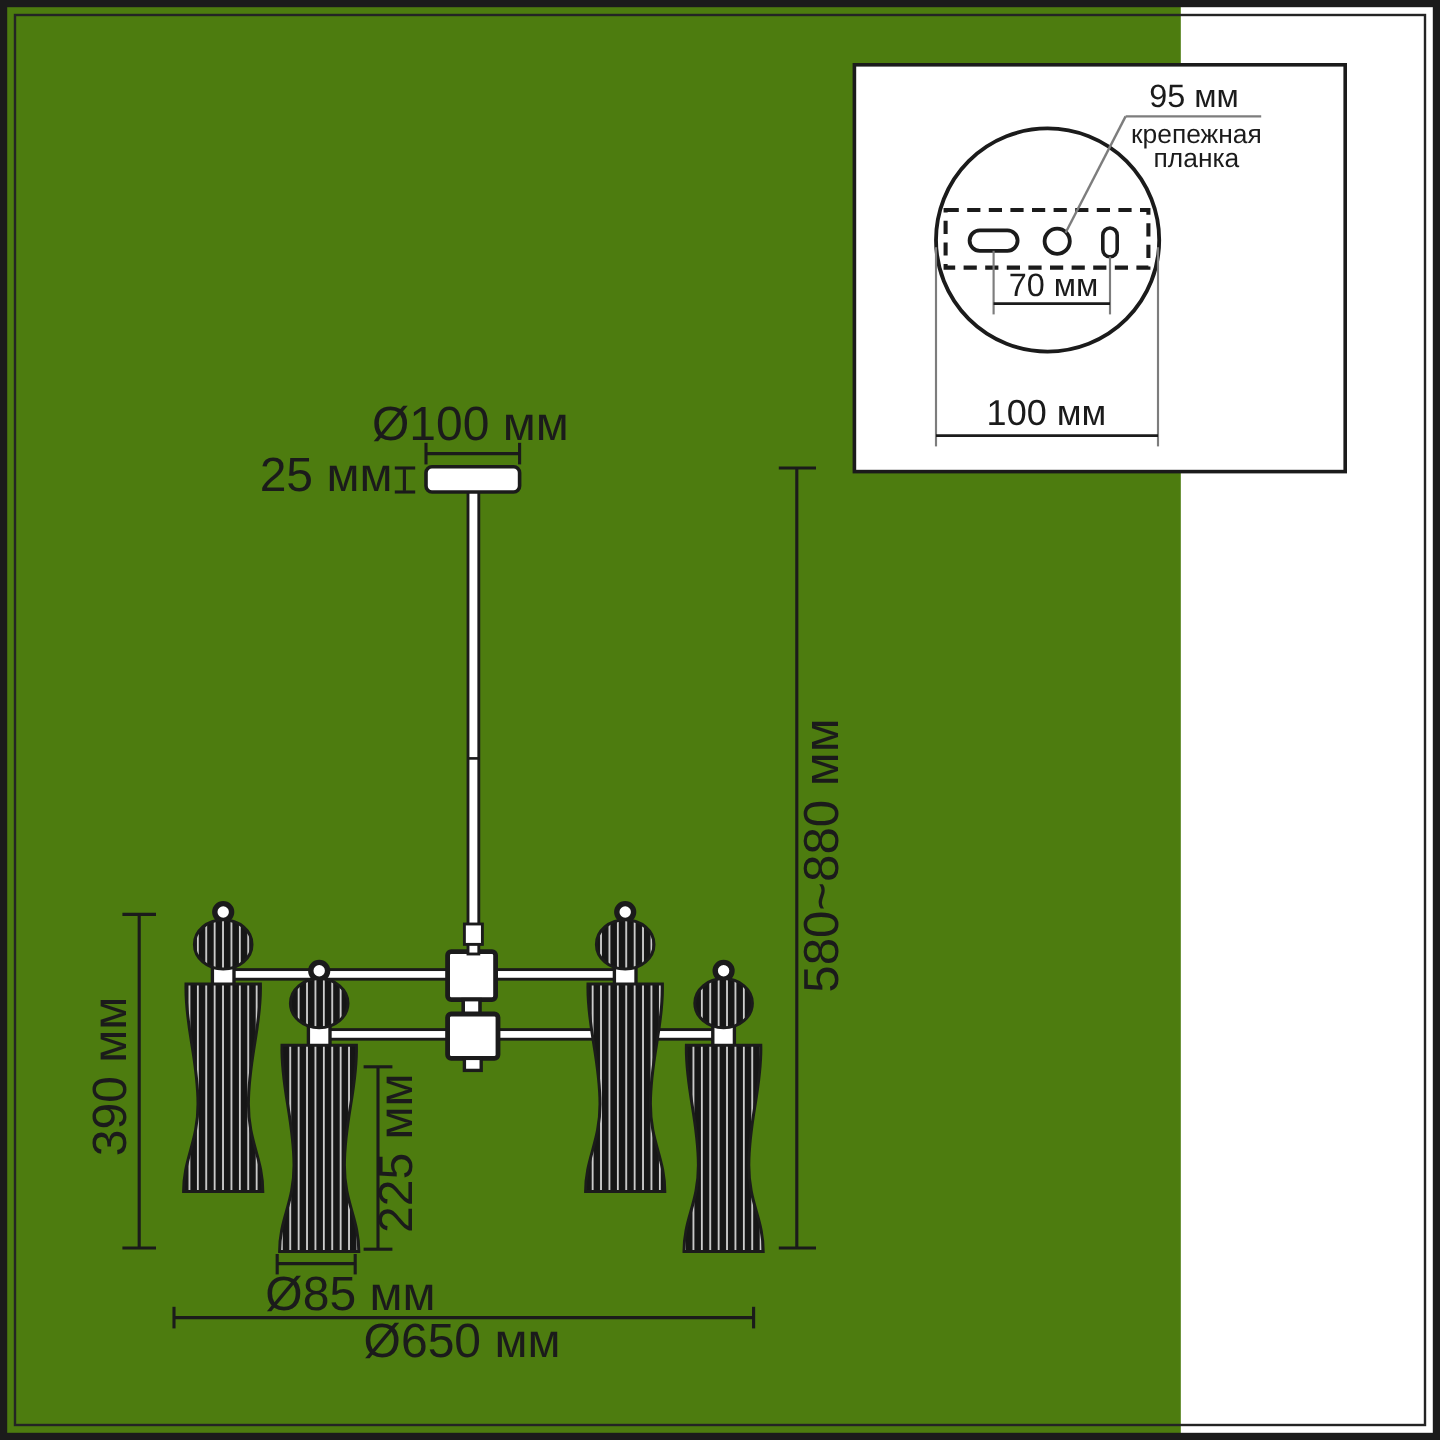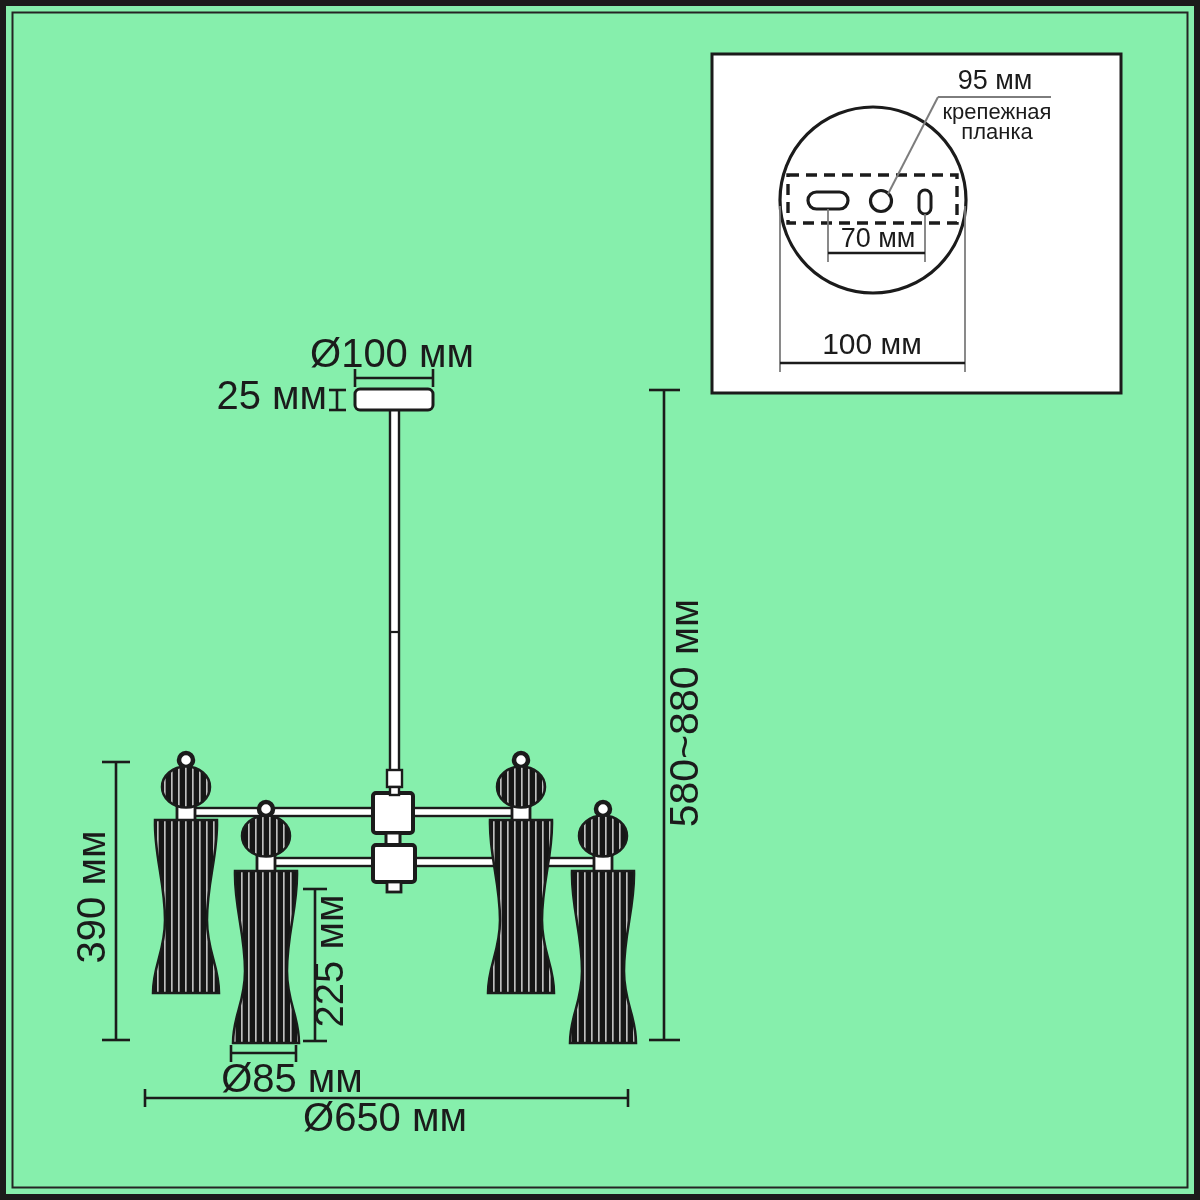--- a/index.html
+++ b/index.html
@@ -1,19 +1,19 @@
 <!DOCTYPE html>
 <html><head>
 <meta charset="utf-8">
 <style>
   html, body { margin: 0; padding: 0; background: #ffffff; }
   .stage {
     position: relative;
-    width: 1200px; height: 1200px;
-    background: #86efac;
+    width: 984px; height: 1200px;
+    background: #4d7c0f;
     font-family: "Liberation Sans", sans-serif;
   }
   svg { position: absolute; left: 0; top: 0; display: block; }
   text {
     font-family: "Liberation Sans", sans-serif;
     fill: #1b1b1b;
   }
   .t40 { font-size: 40px; }
   .t42 { font-size: 41px; }
   .t30 { font-size: 30px; }

